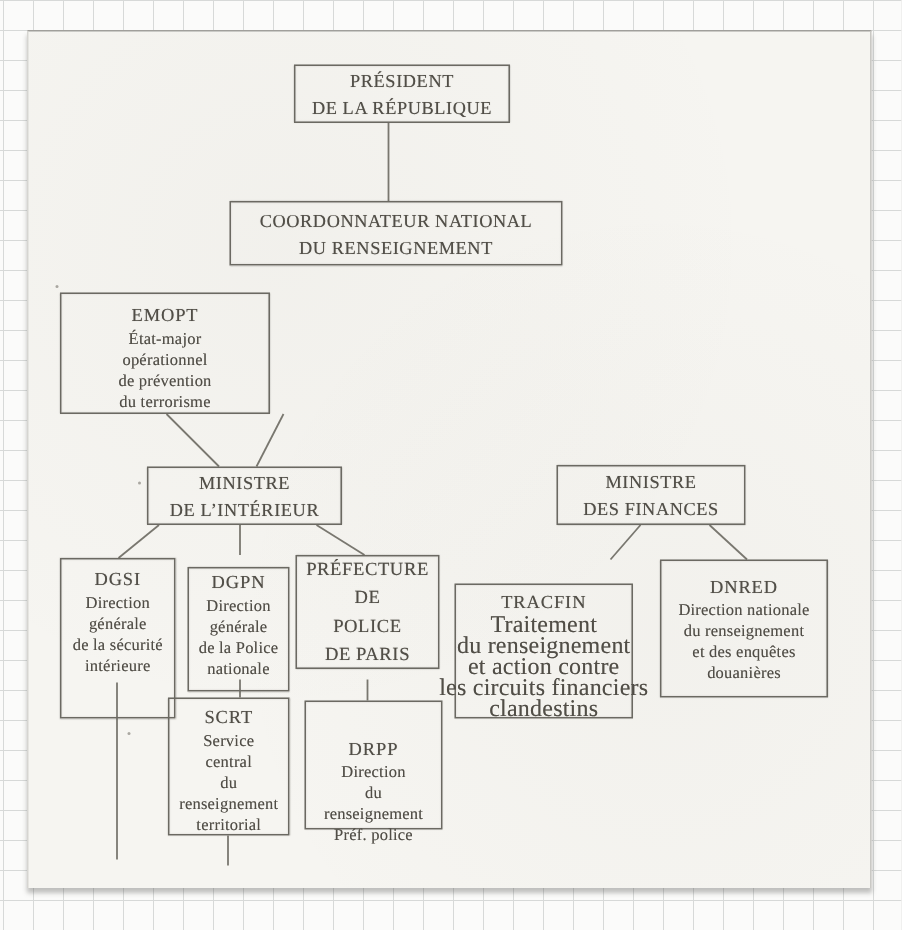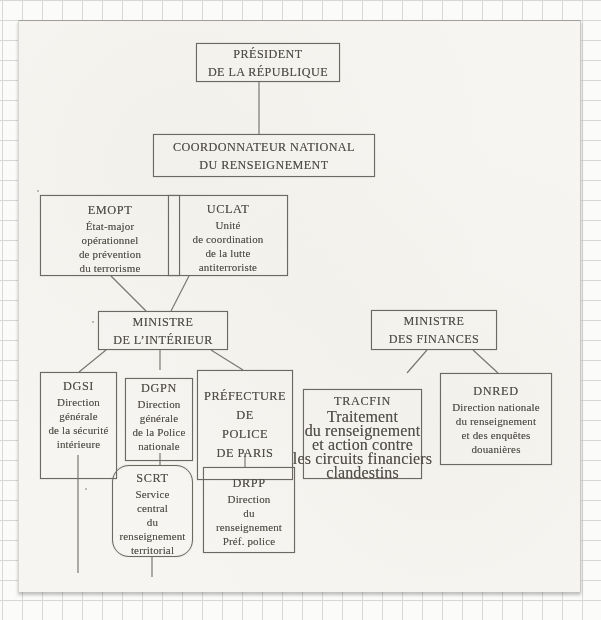--- a/index.html
+++ b/index.html
@@ -53,27 +53,27 @@
   }
   
   #n-president{left:196px;top:43px;width:144px;height:39px;}
   #n-coordonnateur{left:153px;top:134px;width:222px;height:43px;}
   #n-emopt{left:40px;top:195px;width:140px;height:81px;padding-top:5px;justify-content:center;}
   #n-uclat{left:168px;top:195px;width:120px;height:81px;padding-top:5px;}
   #n-interieur{left:98px;top:311px;width:130px;height:39px;}
   #n-finances{left:371px;top:310px;width:126px;height:40px;}
   #n-dgsi{left:40px;top:372px;width:77px;height:107px;padding-top:5px;}
   #n-dgpn{left:125px;top:378px;width:68px;height:83px;padding-top:1px;}
-  #n-prefecture{left:197px;top:370px;width:96px;height:110px;}
+  #n-prefecture{left:197px;top:370px;width:96px;height:76px;}
   #n-prefecture .ntitle{font-size:12.4px;line-height:19px;}
   #n-tracfin{left:303px;top:373px;width:119px;height:90px;padding-top:3px;margin-top:16px;}
   #n-tracfin .ndesc{font-size:16px;}
   #n-dnred{left:440px;top:373px;width:112px;height:92px;padding-top:9px;font-family:Liberation Serif, serif;}
-  #n-scrt{left:112px;top:465px;width:81px;height:92px;padding-top:4px;border-radius:17px;}
-  #n-drpp{left:203px;top:467px;width:92px;height:86px;padding-top:7px;}
+  #n-scrt{left:112px;top:465px;width:81px;height:92px;padding-top:4px;}
+  #n-drpp{left:203px;top:467px;width:92px;height:86px;padding-top:23px;}
   
   .speck{position:absolute;width:2px;height:2px;border-radius:50%;background:rgba(95,92,84,0.5);}
   #speck1{left:37px;top:190px;}
   #speck2{left:92px;top:321px;}
   #speck3{left:85px;top:488px;}
 </style>
 </head>
 <body>
 
 <div id="canvas">
@@ -105,27 +105,20 @@
   </div>
 
   <div class="node" id="n-emopt">
     <div class="nacr">EMOPT</div>
     <div class="ndesc">État-major
 opérationnel
 de prévention
 du terrorisme</div>
   </div>
 
-  <div class="node" id="n-uclat">
-    <div class="nacr">UCLAT</div>
-    <div class="ndesc">Unité
-de coordination
-de la lutte
-antiterroriste</div>
-  </div>
 
   <div class="node center" id="n-interieur">
     <div class="ntitle">MINISTRE
 DE L’INTÉRIEUR</div>
   </div>
 
   <div class="node center" id="n-finances">
     <div class="ntitle">MINISTRE
 DES FINANCES</div>
   </div>

